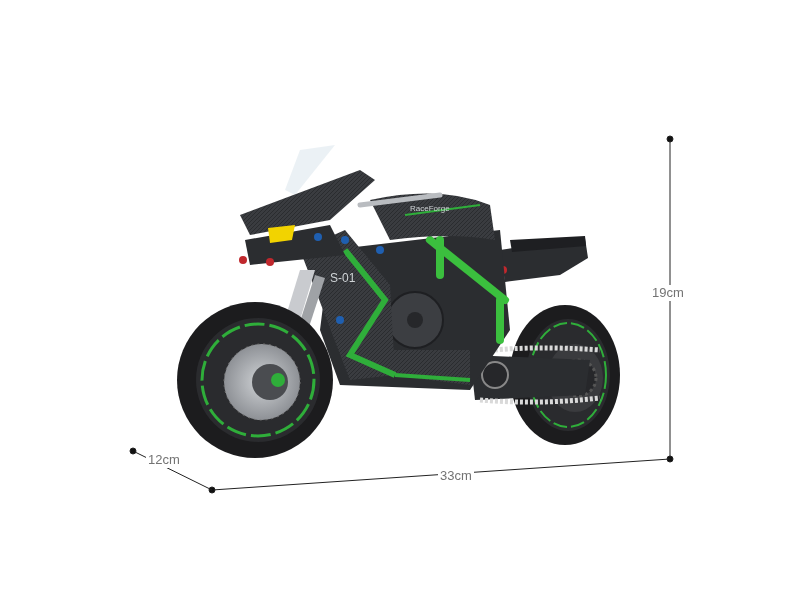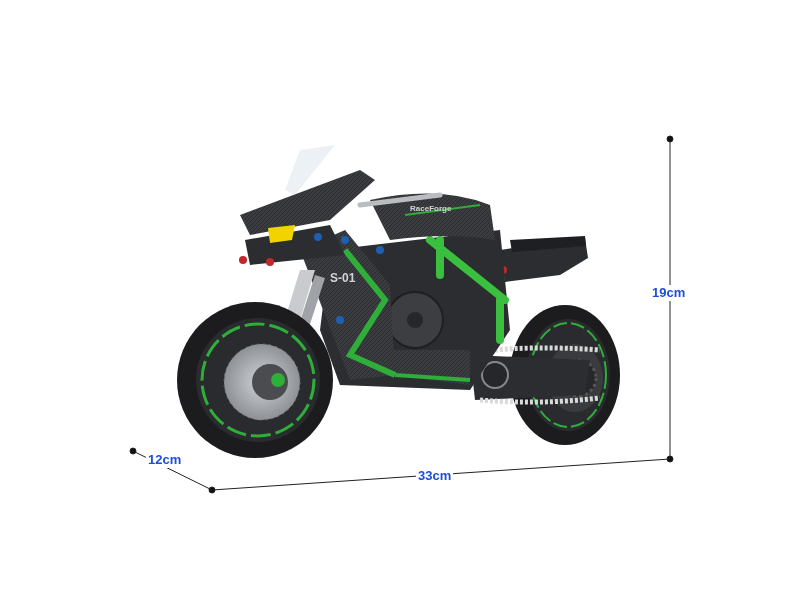--- a/index.html
+++ b/index.html
@@ -1,18 +1,18 @@
 <!DOCTYPE html>
 <html><head>
 <meta charset="utf-8">
 <style>
   html, body { margin:0; padding:0; background:#ffffff; }
   body { width:800px; height:600px; position:relative; overflow:hidden; font-family:"Liberation Sans", sans-serif; }
-  #stage { position:absolute; left:0; top:0; width:800px; height:600px;font-weight:bold; }
-  .dim-label { position:absolute; font-size:13px; color:#1d4ed8; background:#fff; padding:0 2px; line-height:16px; }
+  #stage { position:absolute; left:0; top:0; width:800px; height:600px; }
+  .dim-label { position:absolute; font-size:13px; color:#737373; background:#fff; padding:0 2px; line-height:16px; }
 </style>
 </head>
 <body>
 
 <div id="stage">
   <svg width="800" height="600" viewBox="0 0 800 600">
     <defs>
       <pattern id="carbon" width="4" height="4" patternUnits="userSpaceOnUse">
         <rect width="4" height="4" fill="#3a3c40"></rect>
         <path d="M0 4 L4 0" stroke="#2a2c2f" stroke-width="1"></path>
@@ -107,15 +107,15 @@
     <g>
       <path d="M360 205 L440 195" stroke="#b9bcc0" stroke-width="5" stroke-linecap="round"></path>
       <circle cx="318" cy="237" r="4" fill="#1f5fb0"></circle>
       <circle cx="345" cy="240" r="4" fill="#1f5fb0"></circle>
       <circle cx="380" cy="250" r="4" fill="#1f5fb0"></circle>
       <circle cx="340" cy="320" r="4" fill="#1f5fb0"></circle>
     </g>
   </svg>
 
   <div class="dim-label" style="left:650px; top:285px;">19cm</div>
-  <div class="dim-label" style="left:416px; top:468px;">33cm</div>
+  <div class="dim-label" style="left:438px; top:468px;">33cm</div>
   <div class="dim-label" style="left:146px; top:452px;">12cm</div>
 </div>
 
 </body></html>

